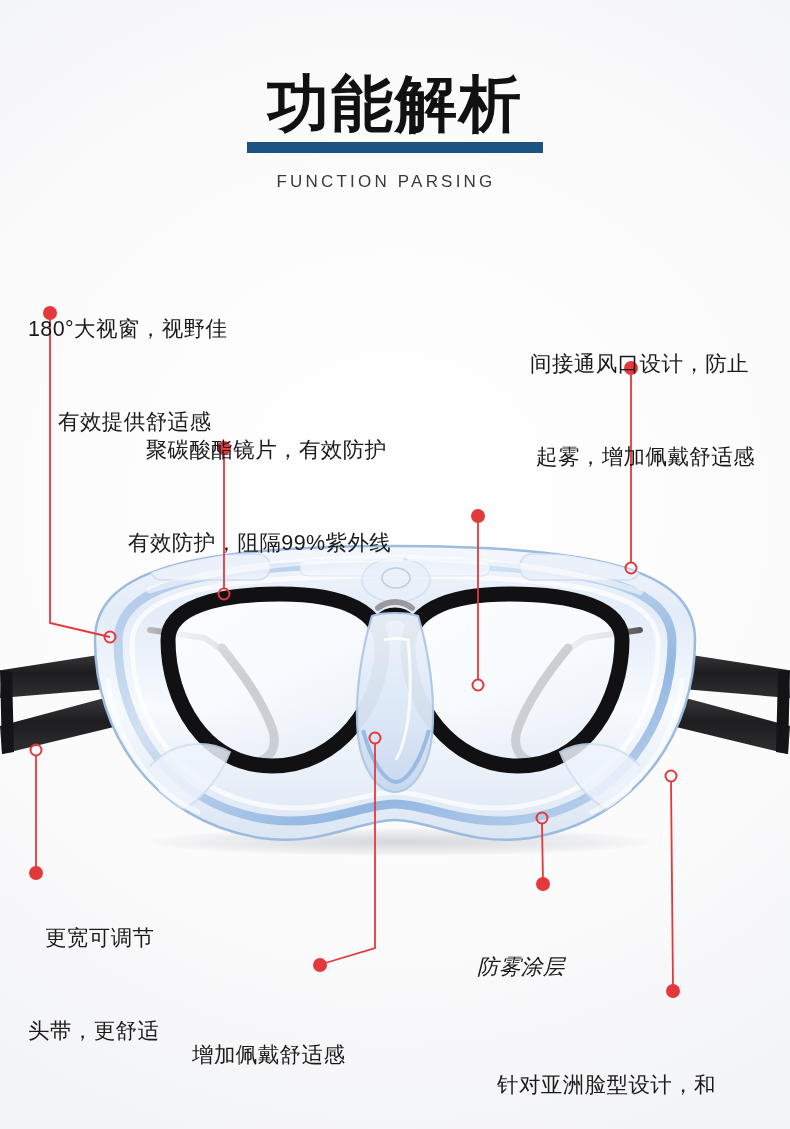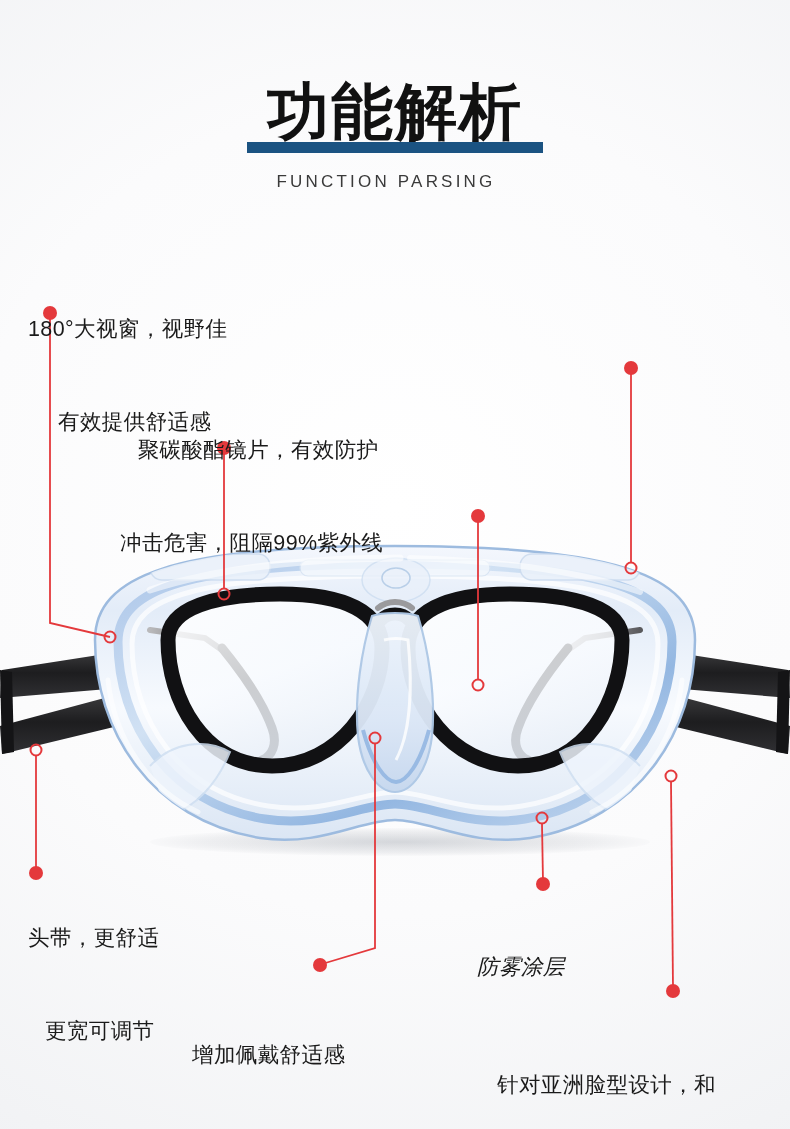--- a/index.html
+++ b/index.html
@@ -22,21 +22,21 @@
   #header {
     position: absolute;
     left: 0;
     top: 0;
     width: 790px;
     text-align: center;
   }
   #title-wrap {
     position: absolute;
     left: 0;
-    top: 76px;
+    top: 68px;
     width: 790px;
   }
   #title {
     display: inline-block;
     position: relative;
     font-size: 62px;
     line-height: 72px;
     font-weight: bold;
     letter-spacing: 2px;
     color: #111111;
@@ -281,30 +281,34 @@
         <circle cx="673" cy="991" r="7" fill="#e4393c" stroke="none"></circle>
       </g>
     </g>
   </svg>
 
   <div class="anno left" style="left:28px; top:252px;">
     <div>180°大视窗，视野佳</div>
     <div style="margin-left:14px;">有效提供舒适感</div>
   </div>
 
-  <div class="anno left" style="left:120px; top:373px;">
+  <div class="anno left" style="left:128px; top:373px;">
     <div style="margin-left:13px;">聚碳酸酯镜片，有效防护</div>
-    <div>冲击危害，阻隔99%紫外线</div>
-  </div>
-
+    <div>有效防护，阻隔99%紫外线</div>
+  </div>
+
+  <div class="anno left" style="left:524px; top:287px;">
+    <div>间接通风口设计，防止</div>
+    <div style="margin-left:12px;">起雾，增加佩戴舒适感</div>
+  </div>
 
 
   <div class="anno left" style="left:40px; top:861px;">
+    <div>更宽可调节</div>
     <div style="margin-left:-12px;">头带，更舒适</div>
-    <div>更宽可调节</div>
   </div>
 
   <div class="anno left" style="left:192px; top:978px;">
     <div>增加佩戴舒适感</div>
     
   </div>
 
   <div class="anno left" style="left:477px; top:890px;font-style:italic;">
     <div>防雾涂层</div>
   </div>

